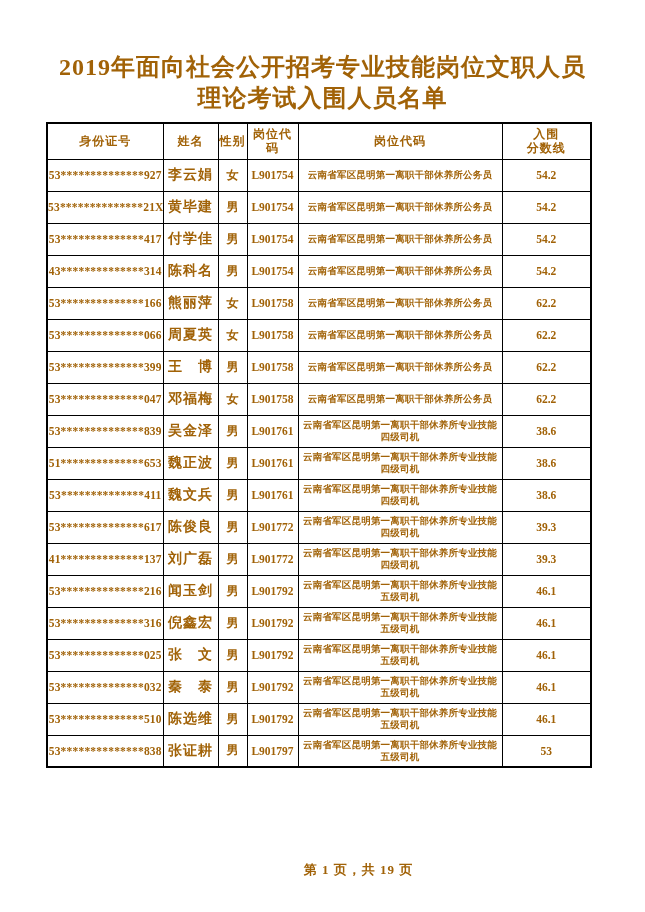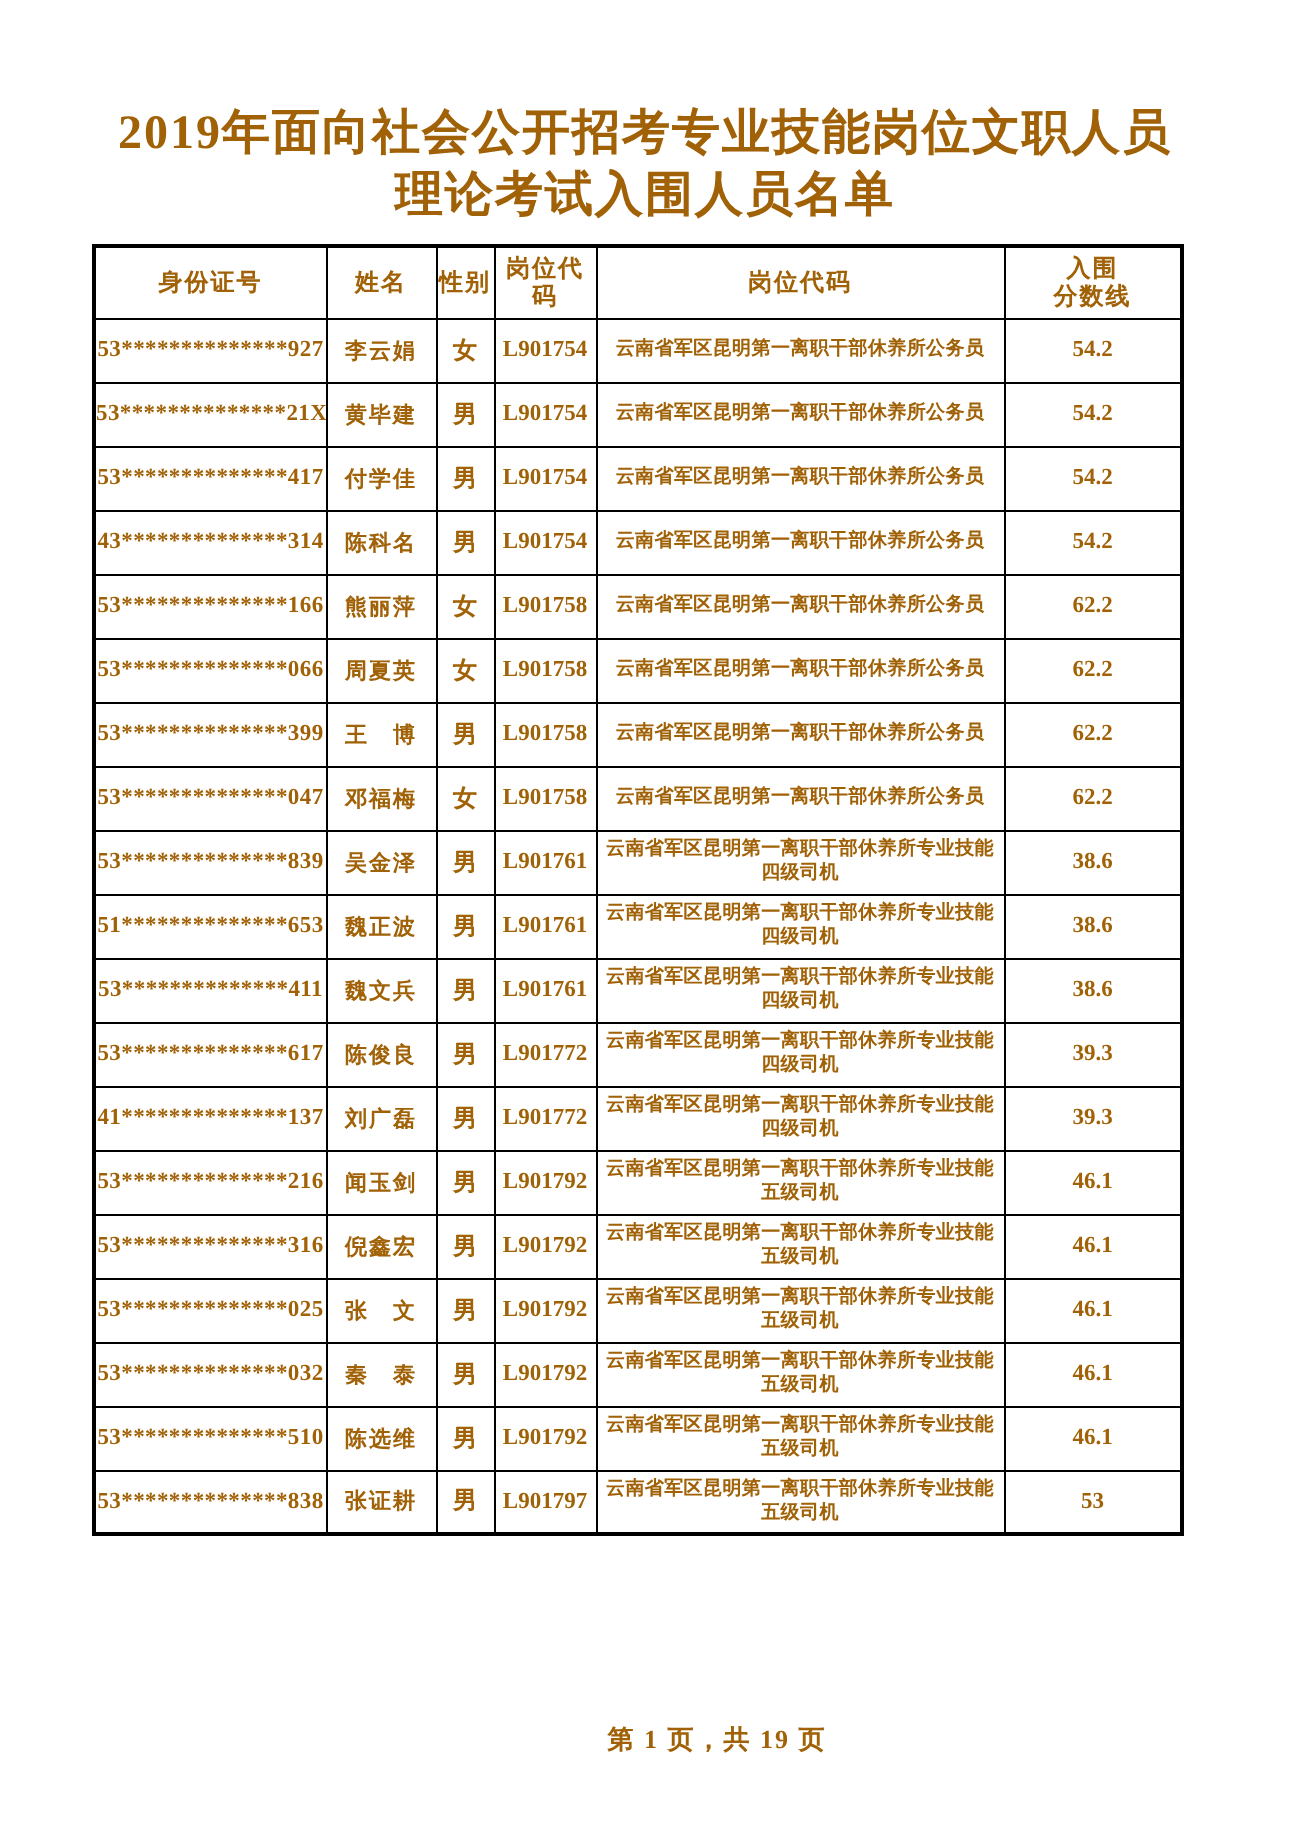--- a/index.html
+++ b/index.html
@@ -45,21 +45,21 @@
     overflow: hidden;
   }
   thead tr { height: 36px; }
   tbody tr { height: 32px; }
   th {
     font-size: 12px;
     line-height: 14px;
     letter-spacing: 1px;
   }
   .c-id    { font-size: 11.5px; letter-spacing: 0.2px; }
-  .c-name  { font-size: 11px; letter-spacing: 1px; }
+  .c-name  { font-size: 14px; letter-spacing: 1px; }
   .c-gender{ font-size: 12px; }
   .c-code  { font-size: 11.5px; }
   .c-pos   {
     text-align: left;
     font-size: 9.5px;
     line-height: 12px;
     padding: 0 3px;
     letter-spacing: 0.2px;
     word-break: break-all;
   }

